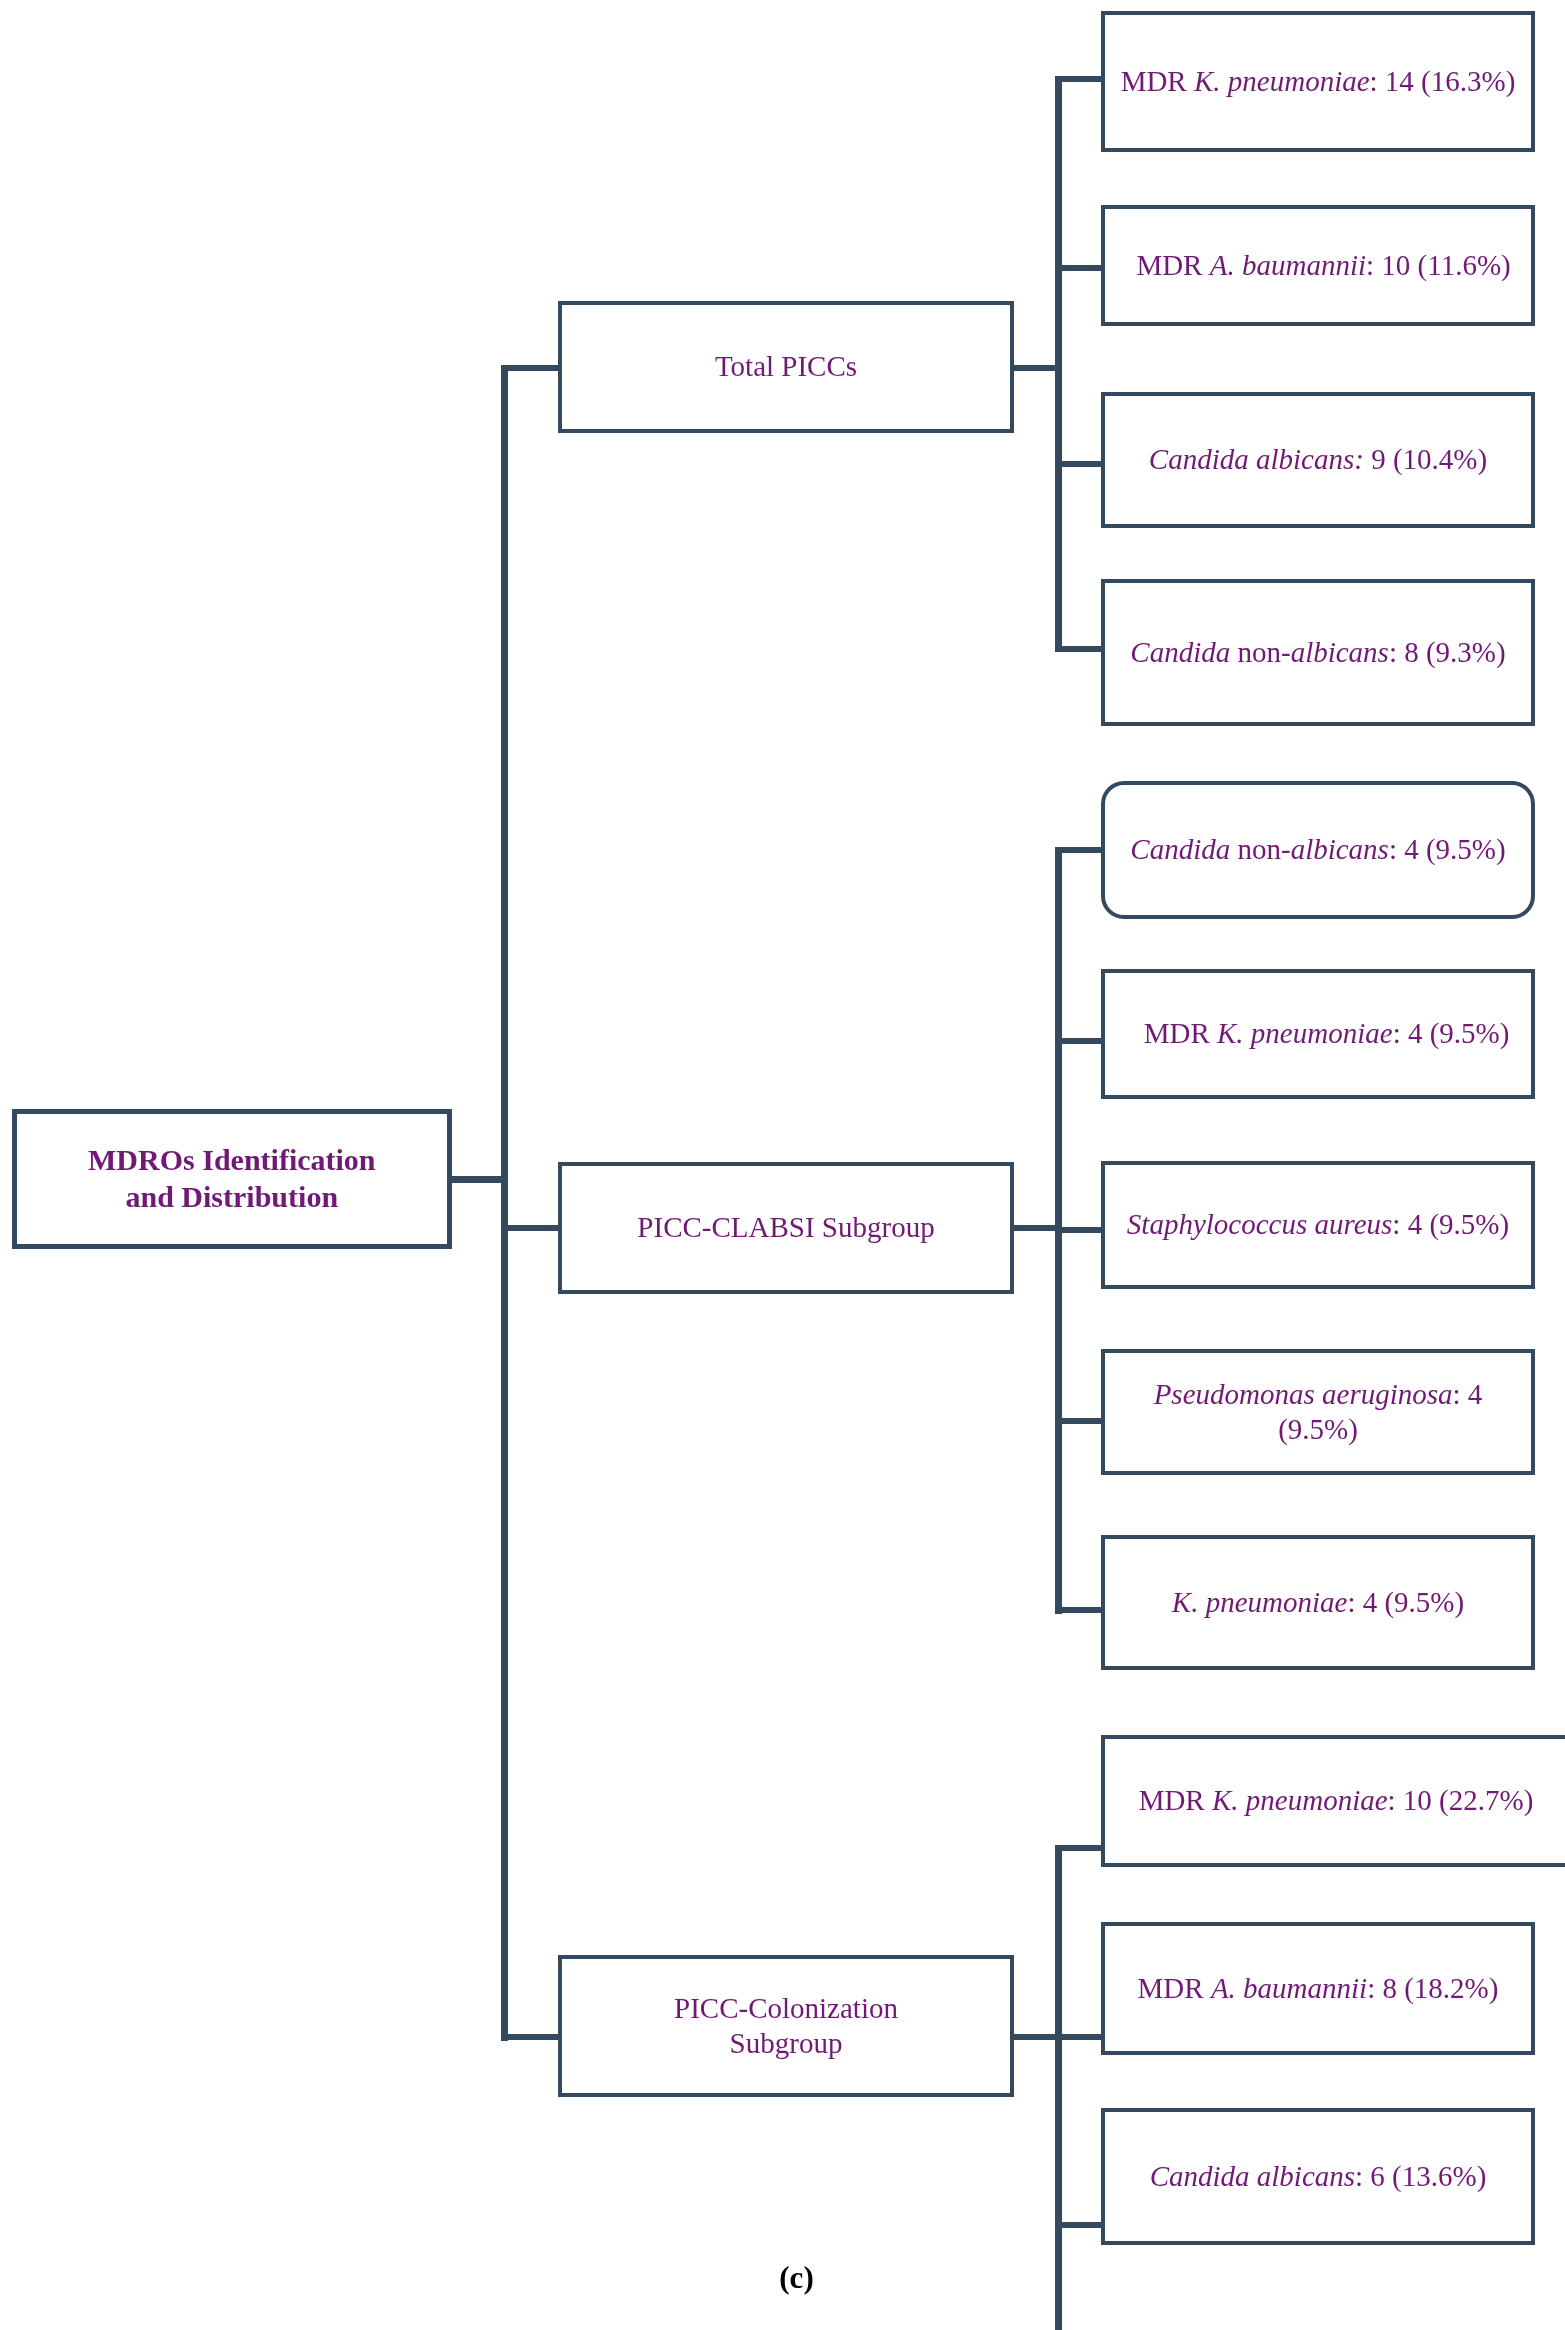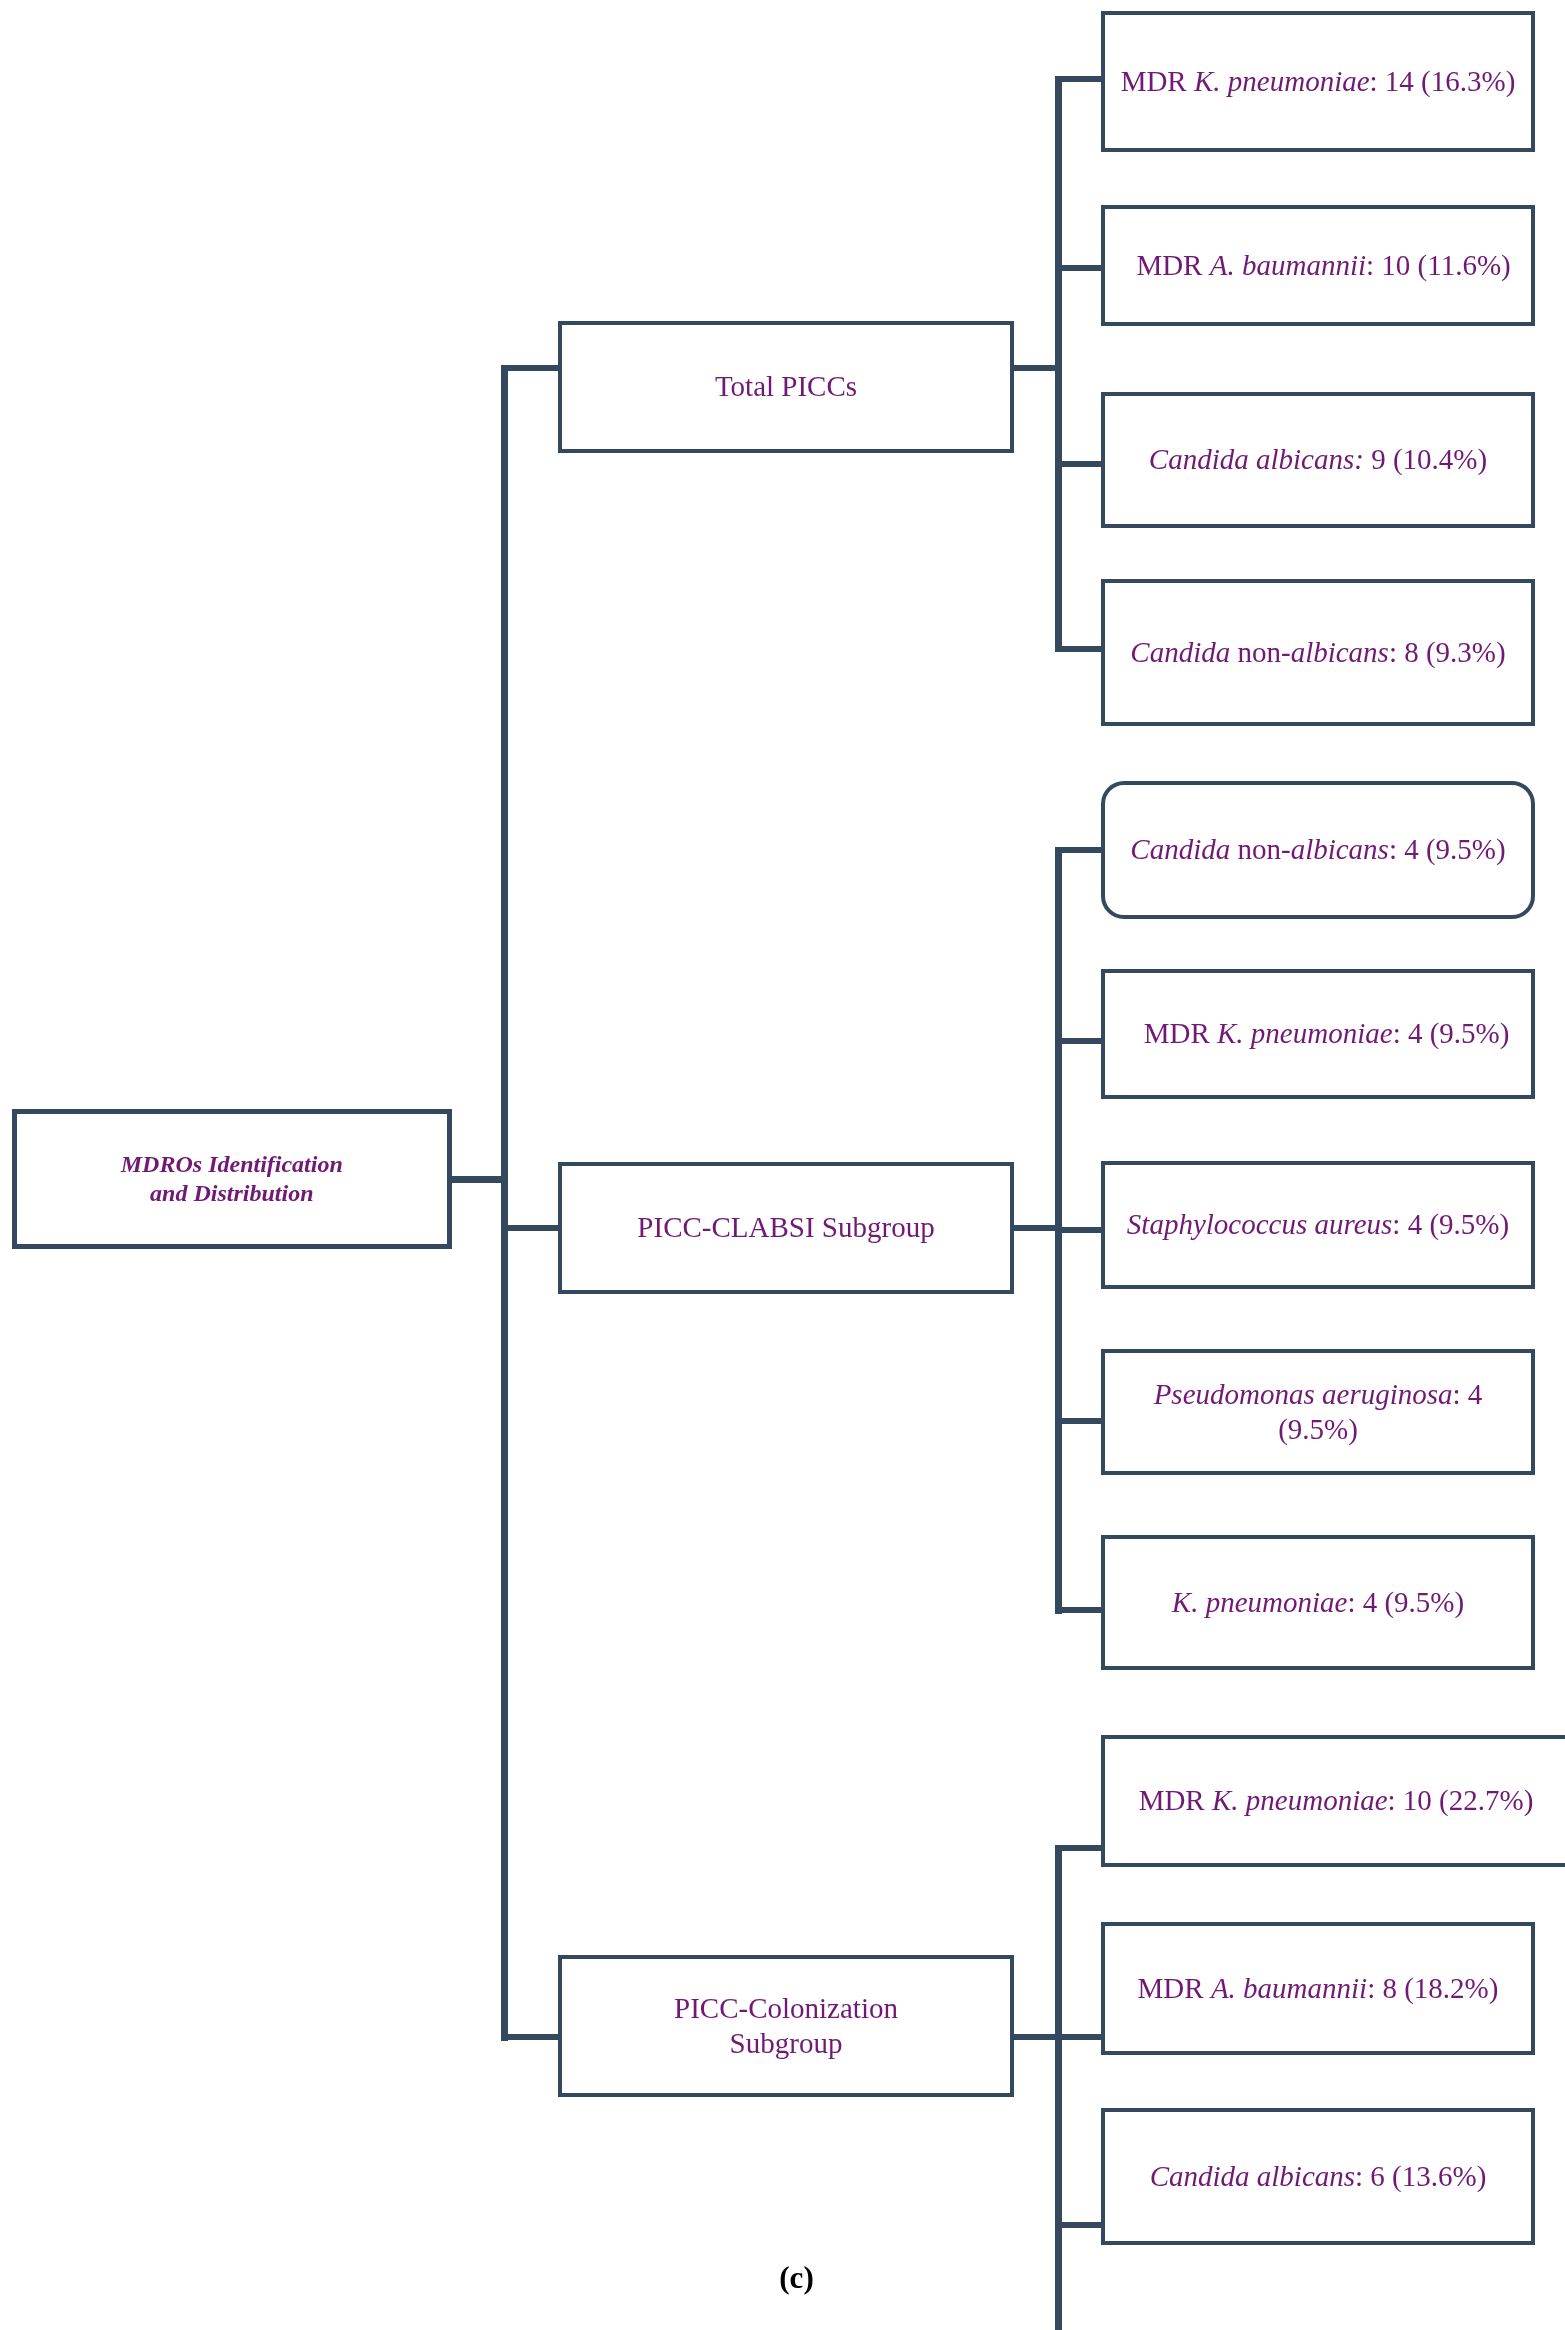--- a/index.html
+++ b/index.html
@@ -26,23 +26,22 @@
     justify-content:center;
     text-align:center;
     line-height:1.22;
     color:#701a75;
     padding:0 6.9px;
   }
   .node .txt{display:block;width:100%;}
   .root{
     border-width:5.4px;
     font-weight:bold;
-    font-size:24px;
+    font-size:30px;
     letter-spacing:0px;
-    font-style:italic;
   }
   .lvl1{
     font-size:29px;
   }
   .leaf{
     font-size:29px;
   }
   .leaf i, .lvl1 i, .root i{font-style:italic;}
   
   .seg{position:absolute;background:#34495e;}
@@ -88,21 +87,21 @@
   <div class="seg" style="left:1011px; top:2034px; width:49px; height:6.4px;"></div>
   <div class="seg" style="left:1055px; top:1847px; width:6.9px; height:574px;"></div>
   <div class="seg" style="left:1055px; top:1845px; width:48px; height:6.4px;"></div>
   <div class="seg" style="left:1055px; top:2034px; width:48px; height:6.4px;"></div>
   <div class="seg" style="left:1055px; top:2222px; width:48px; height:6.4px;"></div>
 
   <div class="node root" style="left:11.8px; top:1109px; width:440px; height:140px;">
     <span class="txt"><span>MDROs Identification</span><br><span>and Distribution</span></span>
   </div>
 
-  <div class="node lvl1" style="left:558px; top:301px; width:456px; height:132px;margin-top:20px;">
+  <div class="node lvl1" style="left:558px; top:301px; width:456px; height:132px;">
     <span class="txt">Total PICCs</span>
   </div>
 
   <div class="node lvl1" style="left:558px; top:1162px; width:456px; height:132px;">
     <span class="txt">PICC-CLABSI Subgroup</span>
   </div>
 
   <div class="node lvl1" style="left:558px; top:1955px; width:456px; height:142px;">
     <span class="txt"><span>PICC-Colonization</span><br><span>Subgroup</span></span>
   </div>

